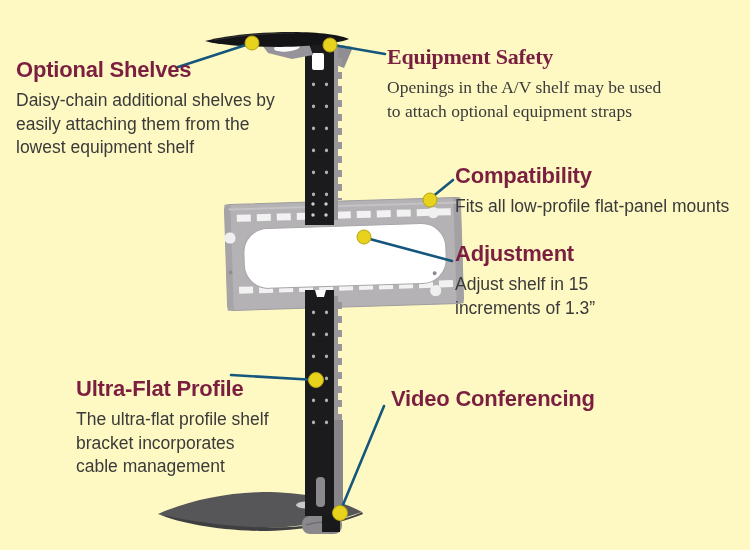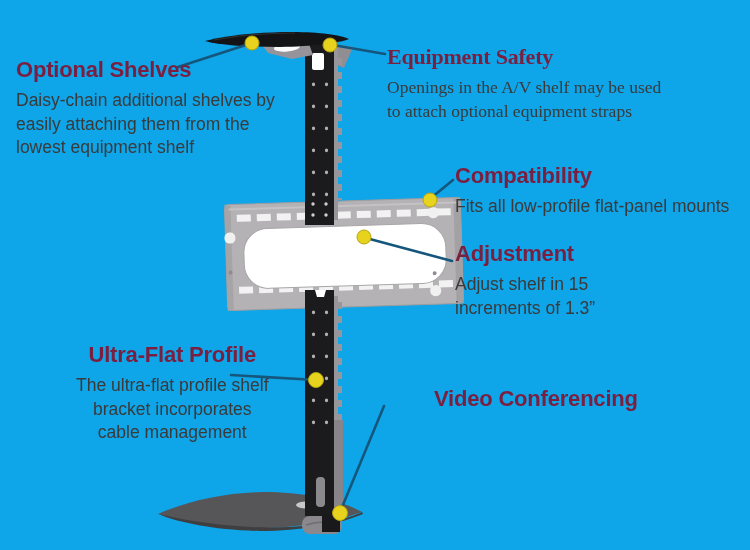--- a/index.html
+++ b/index.html
@@ -1,35 +1,35 @@
 <!DOCTYPE html>
 <html><head>
 <meta charset="utf-8">
 <style>
   html,body{margin:0;padding:0;background:#ffffff;}
   #stage{
     position:relative;width:750px;height:550px;overflow:hidden;
-    background:#0ea5e9;font-family:"Liberation Sans",sans-serif;
+    background:#fef9c3;font-family:"Liberation Sans",sans-serif;
   }
   #art{position:absolute;left:0;top:0;width:750px;height:550px;}
   .callout{position:absolute;}
   .callout-title{
     margin:0 0 6px 0;font-size:22px;line-height:26px;font-weight:700;
     letter-spacing:-0.2px;color:#7a1f3f;white-space:nowrap;
   }
   .callout-body{
     margin:0;font-size:17.5px;line-height:23.5px;font-weight:400;
     color:#3a3a3a;white-space:pre-line;
   }
   #co-optional{left:16px;top:57px;}
   #co-equipment{left:387px;top:44px;font-family:Liberation Serif, serif;}
   #co-compat{left:455px;top:163px;}
   #co-adjust{left:455px;top:241px;}
-  #co-ultra{left:76px;top:342px;text-align:center;}
-  #co-video{left:391px;top:386px;margin-left:43px;}
+  #co-ultra{left:76px;top:376px;}
+  #co-video{left:391px;top:386px;}
 </style>
 </head>
 <body>
 
 <div id="stage">
 
   <svg id="art" viewBox="0 0 750 550">
 
     <g transform="rotate(-1.8 344 254)">
       <rect x="226" y="201" width="236" height="106" rx="5" fill="#b4b2b4" stroke="#9f9d9f" stroke-width="1"></rect>

